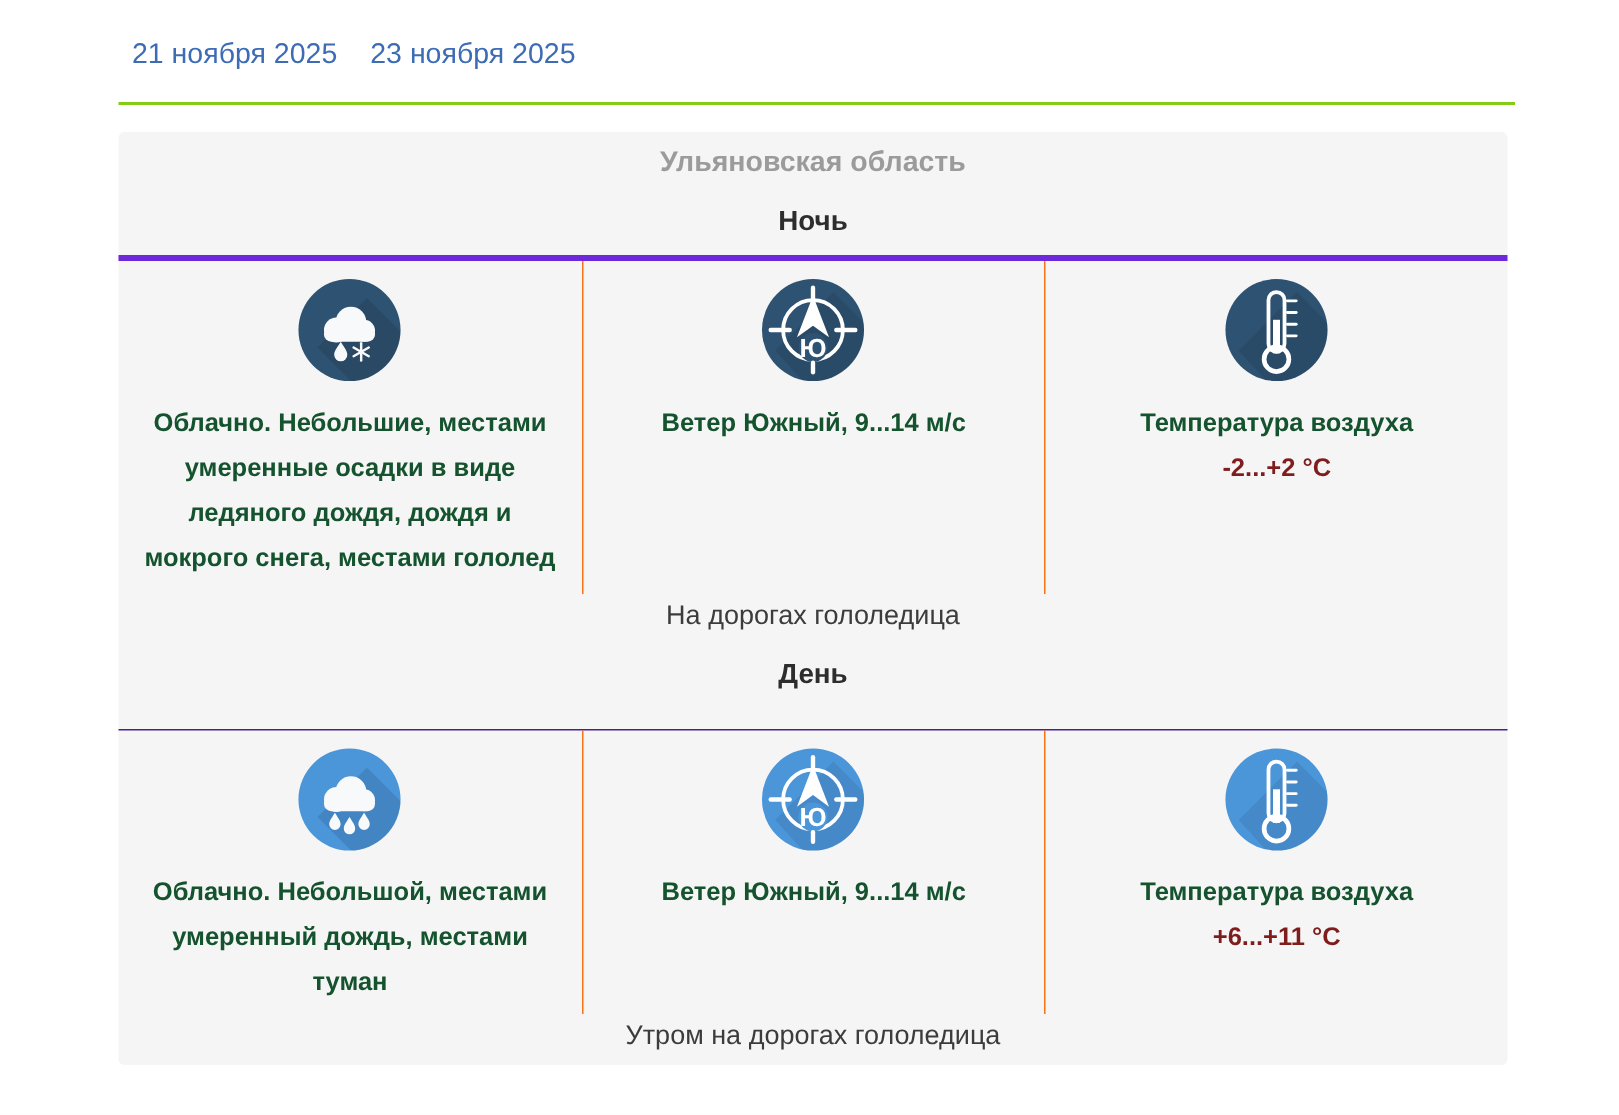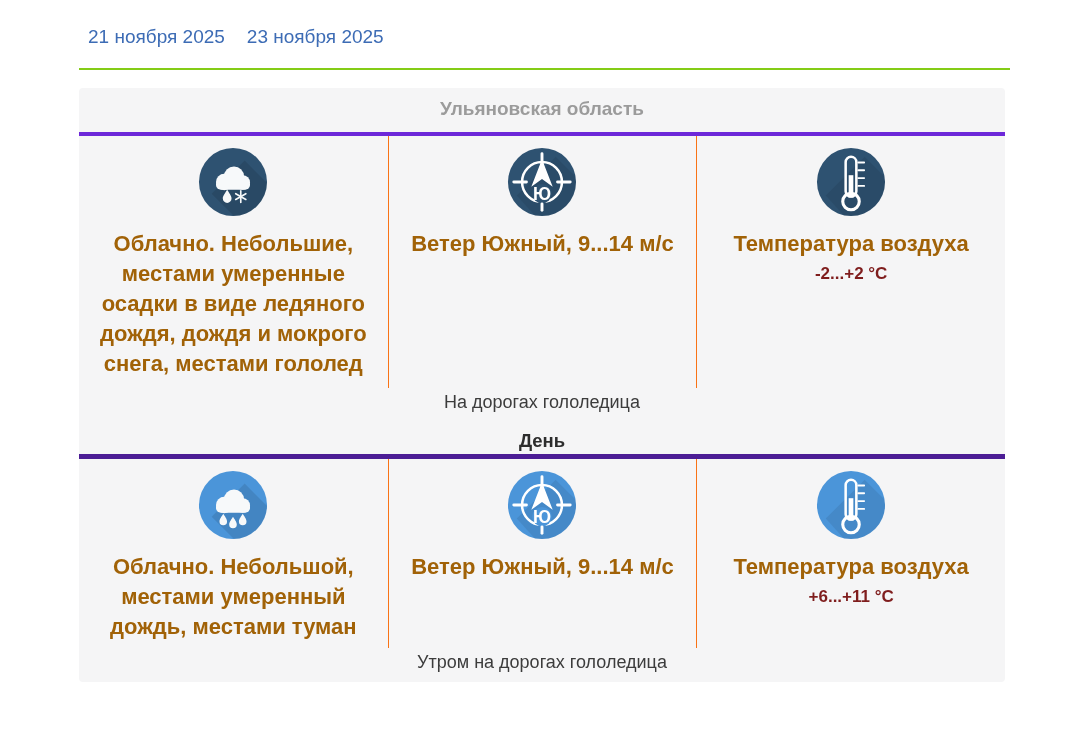--- a/index.html
+++ b/index.html
@@ -24,25 +24,25 @@
                    margin-top:12px; }
 
   .row { display:grid; grid-template-columns:1fr 1fr 1fr; }
   .cell { text-align:center; padding:11px 14px 9px; }
   .cell + .cell { border-left:1px solid #f97316; }
   .row.day .cell { padding-bottom:6px; }
   .icon-wrap { height:70px; display:flex; justify-content:center; }
   .icon-night { color:#2e5271; }
   .icon-day   { color:#4b95d9; }
 
-  .wx-text { font-size:22px; font-weight:700; line-height:30px; color:#a16207;
+  .wx-text { font-size:17px; font-weight:700; line-height:30px; color:#14532d;
              max-width:282px; margin:12px auto 0; }
   .temp-value { font-size:17px; font-weight:700; line-height:30px; color:#7f1d1d; }
 
-  .mid-section { text-align:center; padding:2px 0 0; border-bottom:5px solid #4c1d95; }
+  .mid-section { text-align:center; padding:2px 0 24px; border-bottom:1px solid #4c1d95; }
   .note { font-size:18px; font-weight:400; color:#3c3c3c; line-height:24px; }
   .mid-section .section-title { margin-top:14px; }
   .bottom-note { text-align:center; padding:2px 0 8px; }
 
   svg text { font-family:"Liberation Sans","DejaVu Sans",sans-serif; }
 </style>
 </head>
 <body>
 
 <svg width="0" height="0" style="position:absolute">
@@ -127,20 +127,21 @@
 
   <div class="tabbar">
     <div class="tab">21 ноября 2025</div>
     <div class="tab">23 ноября 2025</div>
   </div>
 
   <div class="panel">
 
     <div class="panel-header">
       <div class="region">Ульяновская область</div>
+      <div class="section-title">Ночь</div>
     </div>
 
     <div class="row night">
       <div class="cell">
         <div class="icon-wrap">
           <svg class="icon-night" width="70" height="70" viewBox="0 0 72 72">
             <use href="#ic-cloud-sleet"></use>
             </svg>
         </div>
         <div class="wx-text">Облачно. Небольшие, местами умеренные осадки в виде ледяного дождя, дождя и мокрого снега, местами гололед</div>

